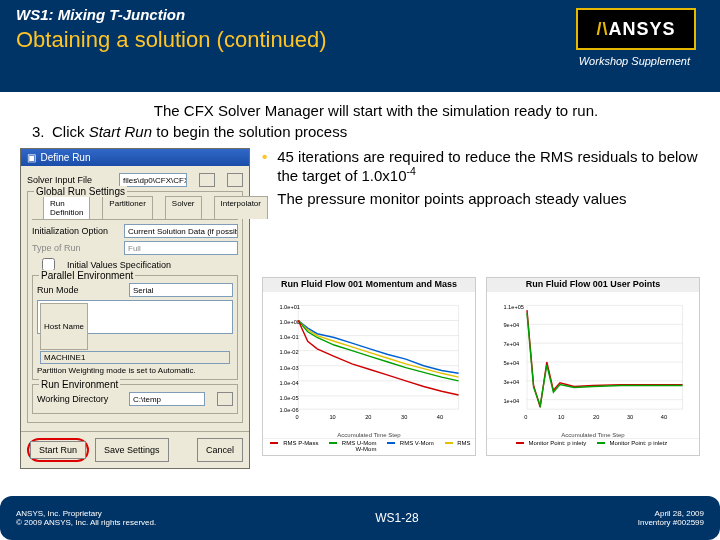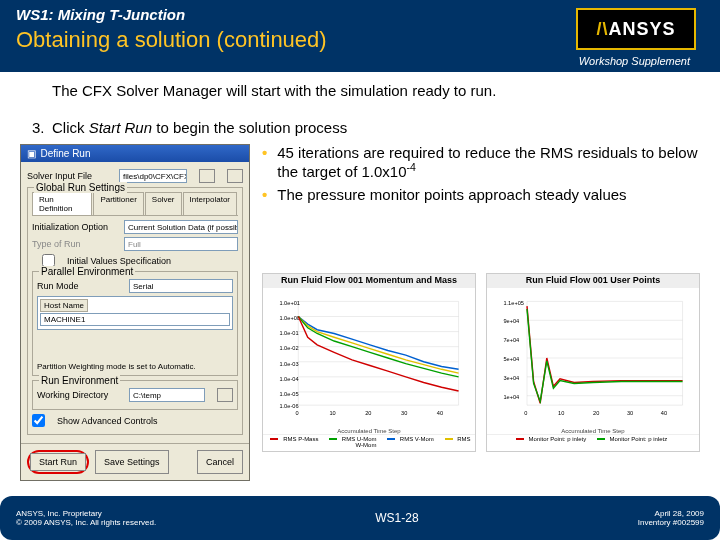--- a/index.html
+++ b/index.html
@@ -1,42 +1,42 @@
 <!DOCTYPE html>
 <html><head>
 <meta charset="utf-8">
 <style>
   * { margin: 0; padding: 0; box-sizing: border-box; }
   body { width: 720px; height: 540px; font-family: Arial, sans-serif; background: #fff; position: relative; overflow: hidden; }
-  .header { background: #003366; height: 72px; padding: 6px 16px 4px; position: relative; }
+  .header { background: #003366; height: 92px; padding: 6px 16px 4px; position: relative; }
   .ws-title { color: #fff; font-style: italic; font-size: 15px; font-weight: bold; }
   .main-title { color: #FFC425; font-size: 22px; margin-top: 4px; }
   .logo { position: absolute; right: 24px; top: 8px; width: 120px; height: 42px; background: #000; border: 2px solid #E6B800; display: flex; align-items: center; justify-content: center; color: #fff; font-weight: bold; font-size: 18px; letter-spacing: 1px; }
   .logo-accent { color: #E6B800; }
   .supp { position: absolute; right: 30px; top: 55px; color: #fff; font-style: italic; font-size: 11px; }
   .content { padding: 10px 20px; }
-  .body-text { font-size: 15px; margin-left: 32px; margin-bottom: 20px; }
+  .body-text { font-size: 15px; margin-left: 32px; margin-bottom: 4px; text-align: center; }
   .numbered { display: flex; align-items: baseline; margin: 2px 0 8px 12px; font-size: 15px; }
   .numbered .num { width: 20px; }
   .row { display: flex; margin-top: 6px; gap: 12px; }
   .dialog { width: 230px; background: #ECE9D8; border: 1px solid #716F64; font-size: 9px; color: #000; position: relative; }
   .dlg-title { background: linear-gradient(#3068c8,#1b4da8); color: #fff; padding: 3px 6px; font-size: 10px; display:flex; align-items:center; gap:4px; }
   .dlg-body { padding: 4px 6px; }
   .dlg-row { display: flex; align-items: center; margin: 3px 0; gap: 12px; }
   .dlg-row label { flex: 0 0 80px; }
   .field { flex: 1; background: #fff; border: 1px solid #7F9DB9; height: 14px; padding: 0 3px; font-size: 8px; line-height: 14px; overflow: hidden; white-space: nowrap; }
   .btn-s { width: 16px; height: 14px; background: #ECE9D8; border: 1px solid #888; display:inline-block; }
   .group { border: 1px solid #ACA899; margin: 4px 0; padding: 4px; position: relative; }
   .group-label { position: absolute; top: -6px; left: 6px; background: #ECE9D8; font-size: 10px; padding: 0 2px; }
   .tabs { display: flex; border-bottom: 1px solid #ACA899; margin-bottom: 4px; font-size: 8px; }
-  .tab { padding: 2px 6px; border: 1px solid #ACA899; border-bottom: none; background: #ECE9D8; margin-right: 1px; }
+  .tab { padding: 2px 6px; border: 1px solid #ACA899; border-bottom: none; background: #ECE9D8; margin-right: 1px; margin-left: 11px; }
   .tab.active { background: #fff; }
   .disabled { color: #888; }
   .host-list { background: #fff; border: 1px solid #7F9DB9; height: 34px; padding: 2px; font-size: 8px; }
-  .host-header { background: #ECE9D8; border: 1px solid #ACA899; padding: 1px 3px; display:inline-block; font-size:8px; }
+  .host-header { background: #ECE9D8; border: 1px solid #ACA899; padding: 18px 3px; display:inline-block; font-size:8px; }
   .dlg-buttons { display: flex; gap: 6px; padding: 6px; border-top: 1px solid #ACA899; }
   .dlg-btn { background: #ECE9D8; border: 1px solid #888; padding: 3px 8px; font-size: 9px; }
   .circle { border: 2px solid #D00; border-radius: 50%; }
   .right-col { flex: 1; }
   .bullet-list { list-style: none; }
   .bullet-list li { display: flex; align-items: flex-start; font-size: 15px; margin-bottom: 6px; }
   .bullet { color: #FFC425; margin-right: 10px; font-weight: bold; }
   .charts-row { display: flex; gap: 10px; margin-top: 70px; }
   .chart { flex: 1; border: 1px solid #ccc; background: #fff; }
   .chart-title { background: #eee; font-size: 9px; font-weight: bold; text-align: center; padding: 2px; line-height: 1.1; }
@@ -122,24 +122,20 @@
             <div style="height:30px;"></div>
             <div style="font-size:8px; margin-top:2px;">Partition Weighting mode is set to Automatic.</div>
           </div>
           <div class="group">
             <div class="group-label">Run Environment</div>
             <div class="dlg-row">
               <label>Working Directory</label>
               <div class="field">C:\temp</div>
               <span class="btn-s"></span>
             </div>
-          </div>
-          <div class="dlg-row">
-            <input type="checkbox" checked="" style="">
-            <span>Show Advanced Controls</span>
           </div>
         </div>
       </div>
       <div class="dlg-buttons">
         <span class="circle" style="padding:1px; border-radius:12px;">
           <button class="dlg-btn">Start Run</button>
         </span>
         <button class="dlg-btn">Save Settings</button>
         <div style="flex:1"></div>
         <button class="dlg-btn">Cancel</button>

